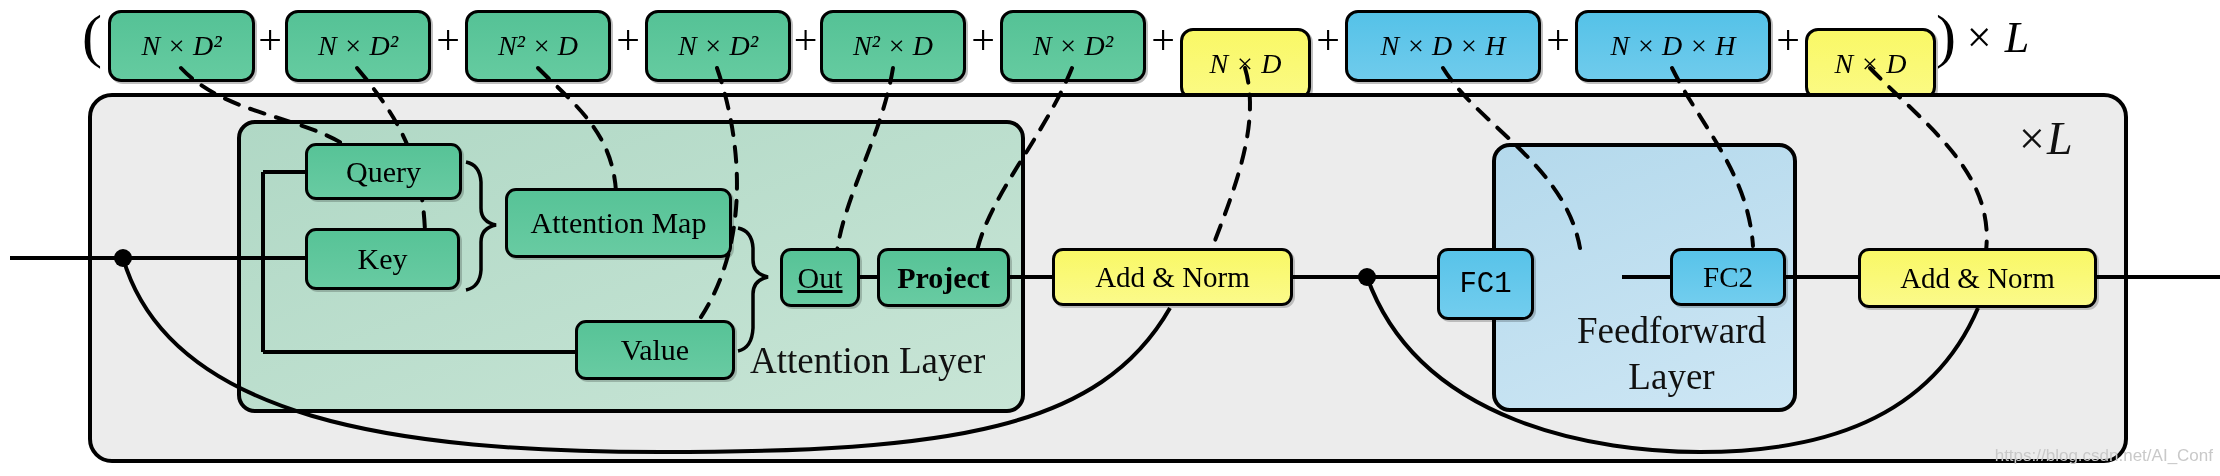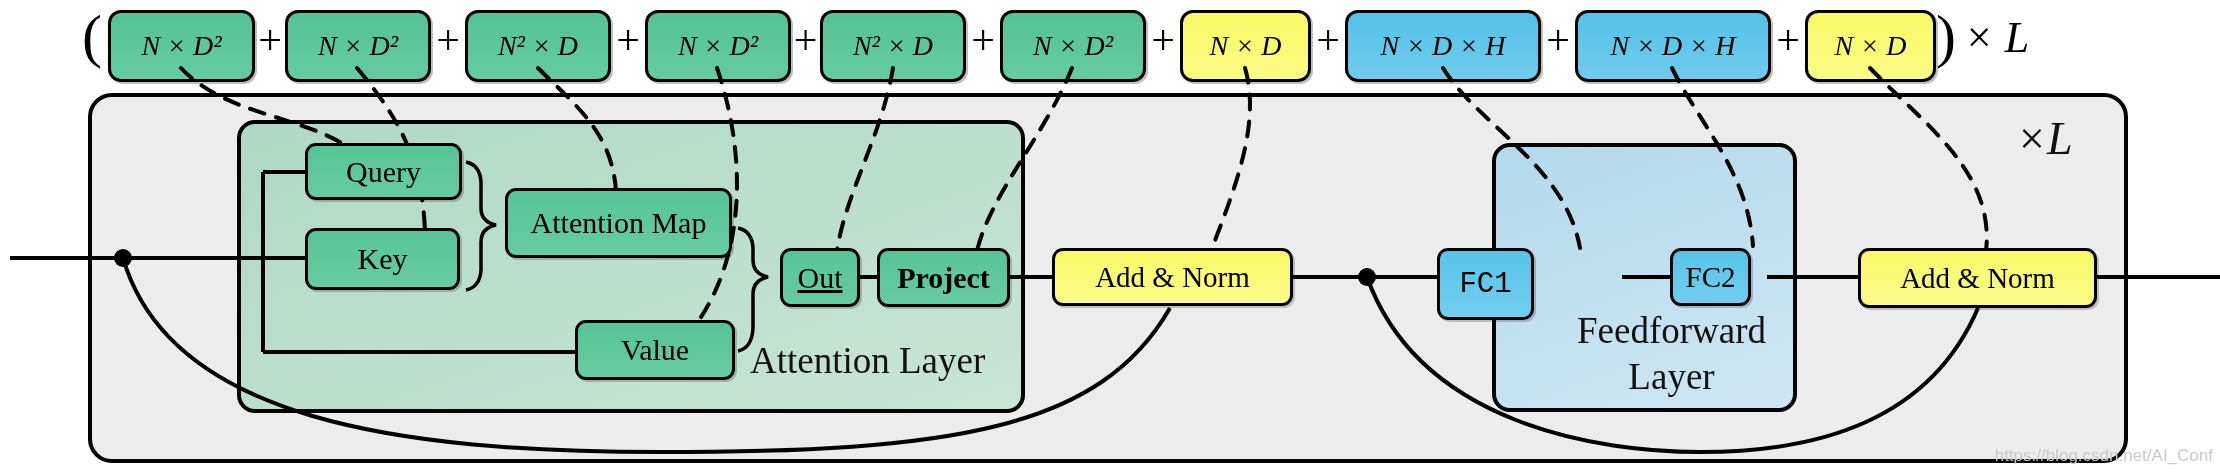--- a/index.html
+++ b/index.html
@@ -4,21 +4,21 @@
 <style>
   html,body{margin:0;padding:0;background:#ffffff;}
   #canvas{position:relative;width:2220px;height:476px;background:#ffffff;overflow:hidden;
           font-family:"Liberation Serif", serif;color:#000;}
   
   .paren{position:absolute;top:0px;font-size:60px;font-weight:400;line-height:72px;}
   .term{position:absolute;top:10px;height:72px;box-sizing:border-box;border:3.5px solid #000;
         border-radius:13px;display:flex;align-items:center;justify-content:center;
         font-style:italic;font-size:28px;box-shadow:2px 2px 0 rgba(0,0,0,0.25);}
   .term.green{background:linear-gradient(180deg,#55c296,#65cba0);}
-  .term.yellow{background:linear-gradient(180deg,#f9f866,#fbfa84);}
+  .term.yellow{background:linear-gradient(180deg,#f9f866,#fbfa84);margin-top:18px;}
   .term.blue{background:linear-gradient(180deg,#55c2e8,#6fcbec);}
   .plus{position:absolute;top:14px;font-size:42px;text-align:center;line-height:52px;}
   .mult{position:absolute;top:12px;font-size:44px;font-style:italic;}
   
   .container-box{position:absolute;box-sizing:border-box;border:4px solid #000;z-index:1;}
   #gray-box{left:88px;top:93px;width:2040px;height:370px;border-radius:24px;background:#ececec;}
   #attn-box{left:237px;top:120px;width:788px;height:293px;border-radius:18px;
             background:linear-gradient(160deg,#b0d8c5,#c8e5d6);}
   #ffn-box{left:1492px;top:143px;width:305px;height:269px;border-radius:18px;
            background:linear-gradient(160deg,#b4d9ec,#cde6f4);}
@@ -113,21 +113,21 @@
   <div class="node green" style="left:305px;top:228px;width:155px;height:62px;">Key</div>
   <div class="node green" style="left:505px;top:188px;width:227px;height:70px;">Attention Map</div>
   <div class="node green" style="left:575px;top:320px;width:160px;height:60px;">Value</div>
   <div class="node green" style="left:780px;top:248px;width:80px;height:59px;text-decoration:underline;">Out</div>
   <div class="node green" style="left:877px;top:248px;width:133px;height:59px;font-weight:bold;">Project</div>
   <div class="layer-label" style="left:750px;top:339px;width:260px;">Attention Layer</div>
 
   <div class="node yellow" style="left:1052px;top:248px;width:241px;height:58px;">Add &amp; Norm</div>
 
   <div class="node blue" style="left:1437px;top:248px;width:97px;height:72px;font-family:Liberation Mono, monospace;">FC1</div>
-  <div class="node blue" style="left:1670px;top:248px;width:81px;height:58px;">FC2</div>
+  <div class="node blue" style="left:1670px;top:248px;width:116px;height:58px;">FC2</div>
   <div id="ffn-label" class="layer-label">
     <div>Feedforward</div>
     <div>Layer</div>
   </div>
 
   <div class="node yellow" style="left:1858px;top:248px;width:239px;height:60px;">Add &amp; Norm</div>
 
   <div id="loop-label" class="layer-label">×L</div>
 
   <div id="watermark">https://blog.csdn.net/AI_Conf</div>

